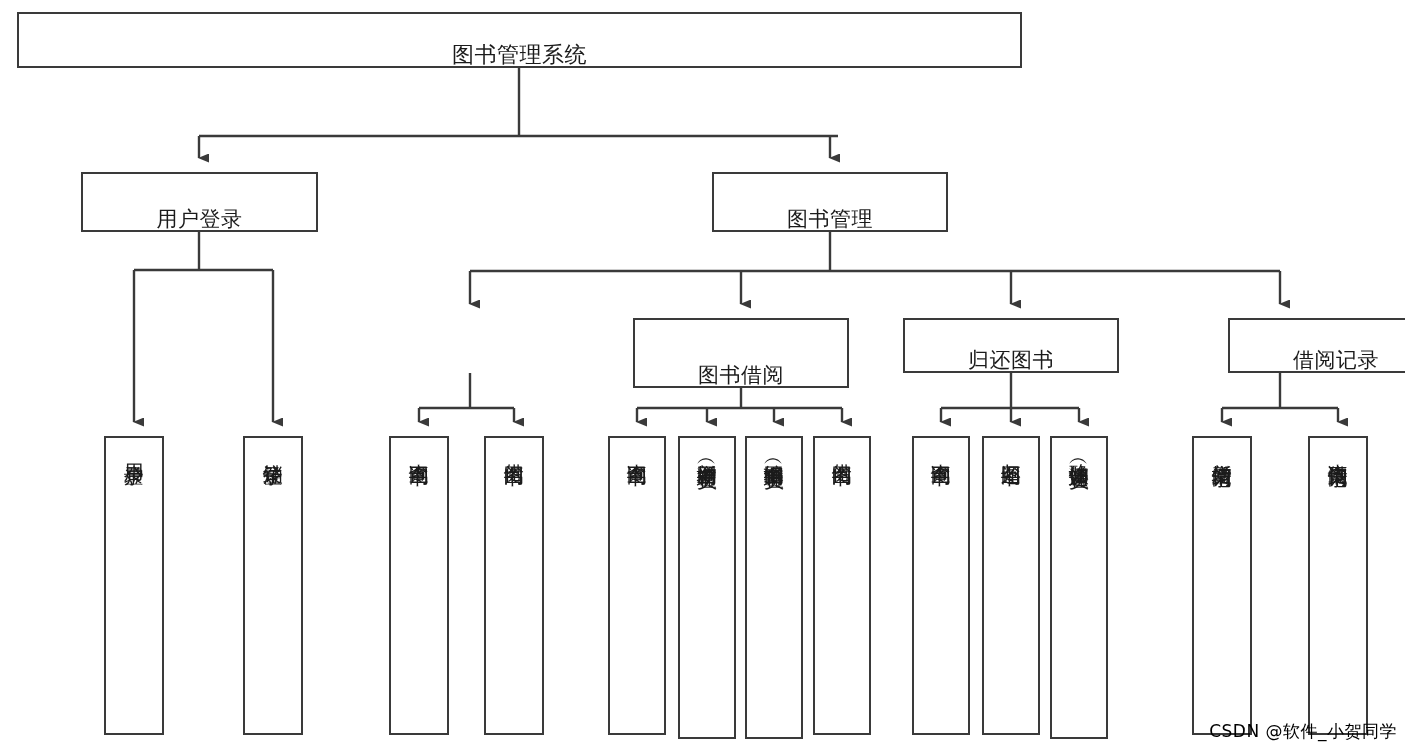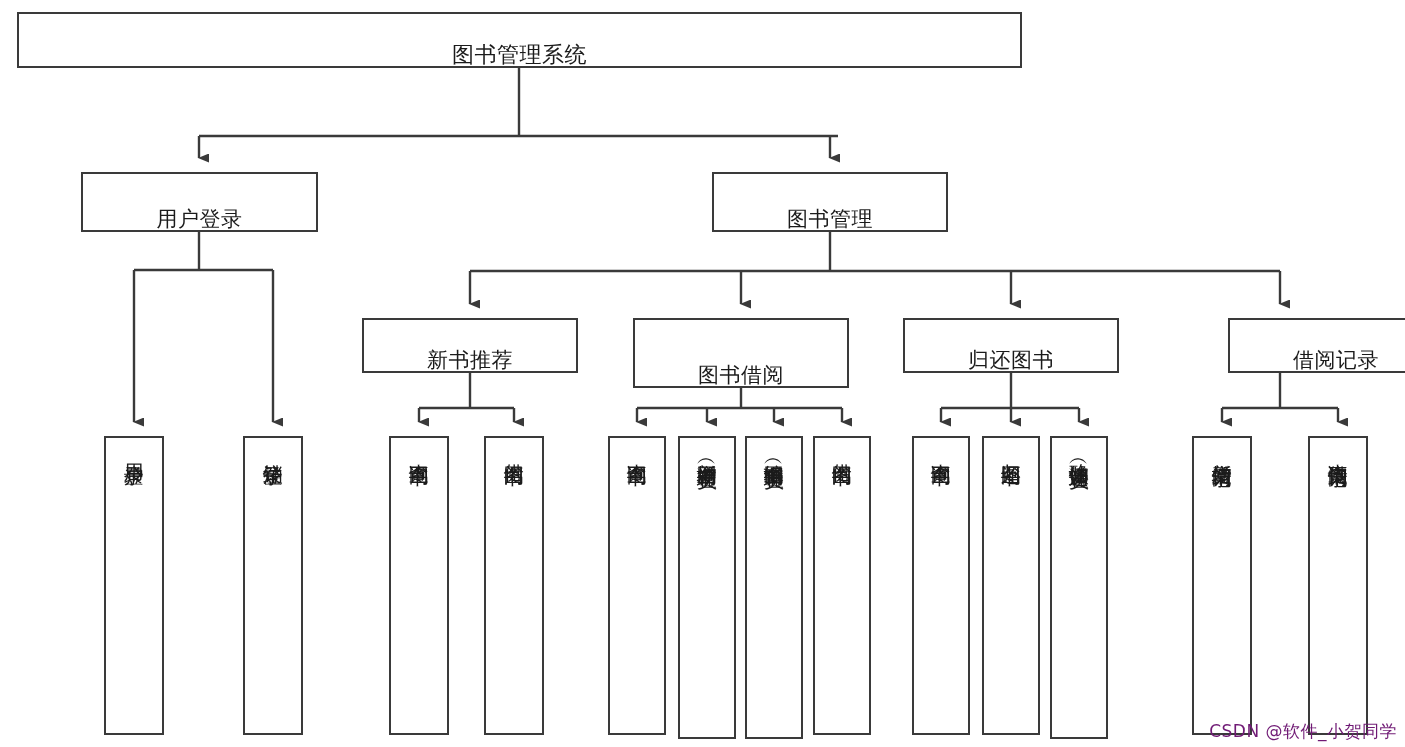--- a/index.html
+++ b/index.html
@@ -60,21 +60,21 @@
     line-height: 1.12;
     letter-spacing: 1px;
     white-space: nowrap;
     text-align: left;
   }
   #watermark {
     position: absolute;
     right: 8px;
     bottom: 4px;
     font-size: 17px;
-    color: #701a75;
+    color: #000000;
     white-space: nowrap;
     letter-spacing: 0.5px;
   }
 </style>
 </head>
 <body>
 
 <div id="canvas">
 
   <svg id="connectors" viewBox="0 0 1405 747" xmlns="http://www.w3.org/2000/svg">
@@ -131,23 +131,20 @@
     <span class="label-h">图书管理系统</span>
   </div>
 
   <div class="node l1" style="left:81px; top:172px; width:237px; height:60px;">
     <span class="label-h">用户登录</span>
   </div>
   <div class="node l1" style="left:712px; top:172px; width:236px; height:60px;">
     <span class="label-h">图书管理</span>
   </div>
 
-  <div class="node l2" style="left:362px; top:318px; width:216px; height:55px;">
-    <span class="label-h">新书推荐</span>
-  </div>
   <div class="node l2" style="left:633px; top:318px; width:216px; height:70px;">
     <span class="label-h">图书借阅</span>
   </div>
   <div class="node l2" style="left:903px; top:318px; width:216px; height:55px;">
     <span class="label-h">归还图书</span>
   </div>
   <div class="node l2" style="left:1228px; top:318px; width:216px; height:55px;">
     <span class="label-h">借阅记录</span>
   </div>
 

